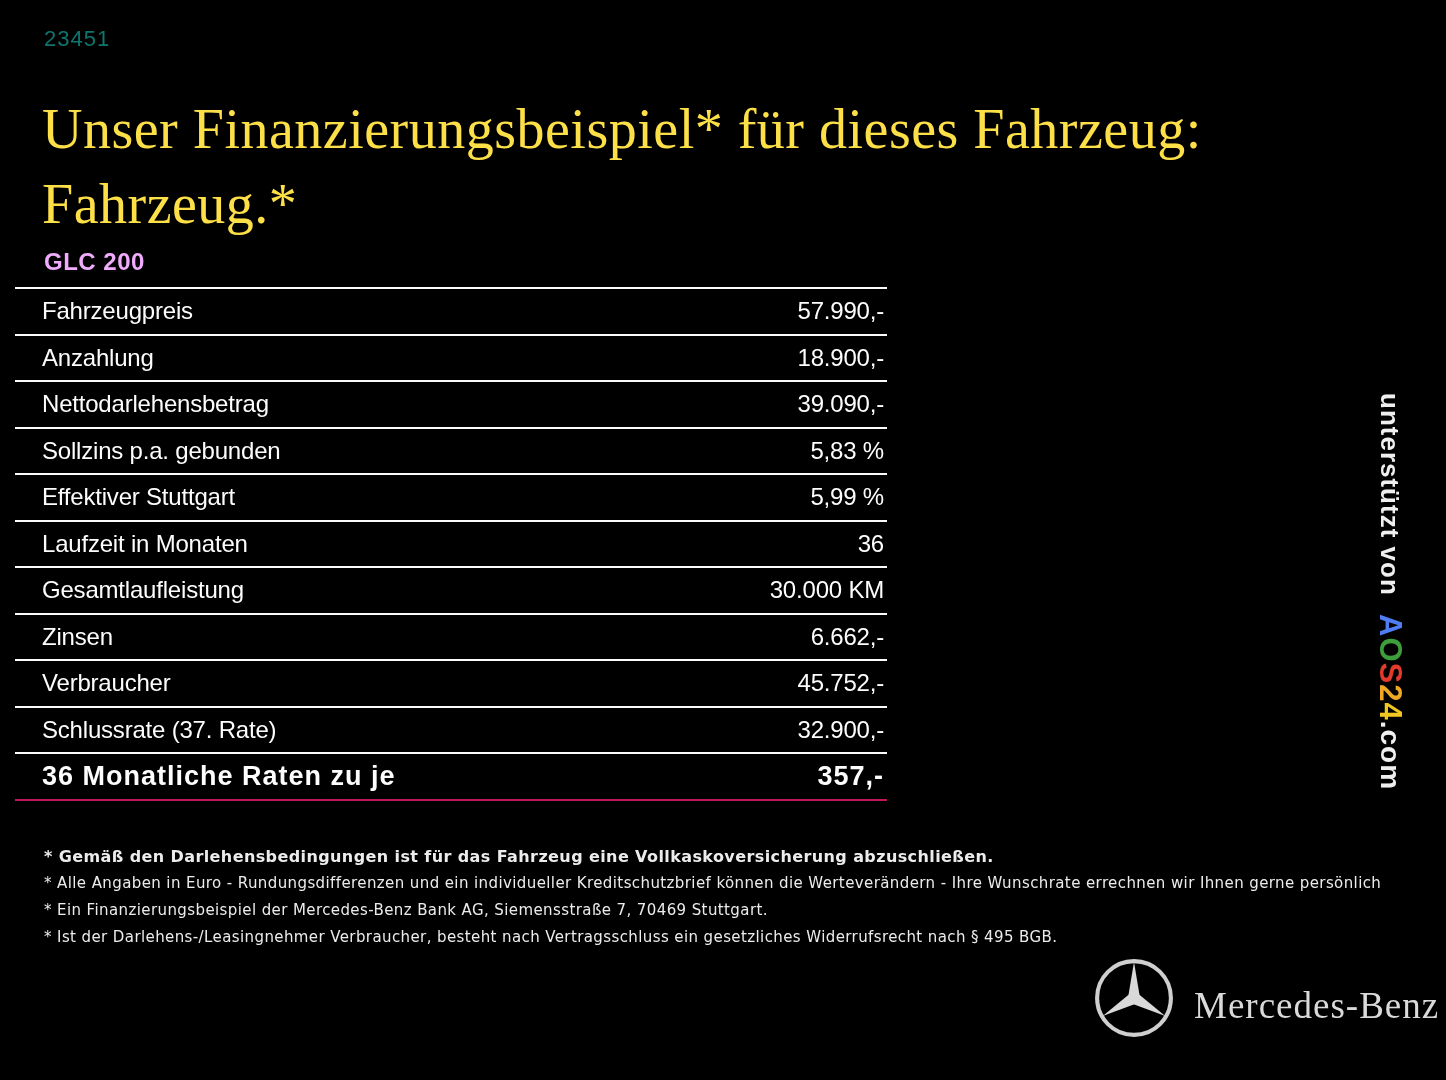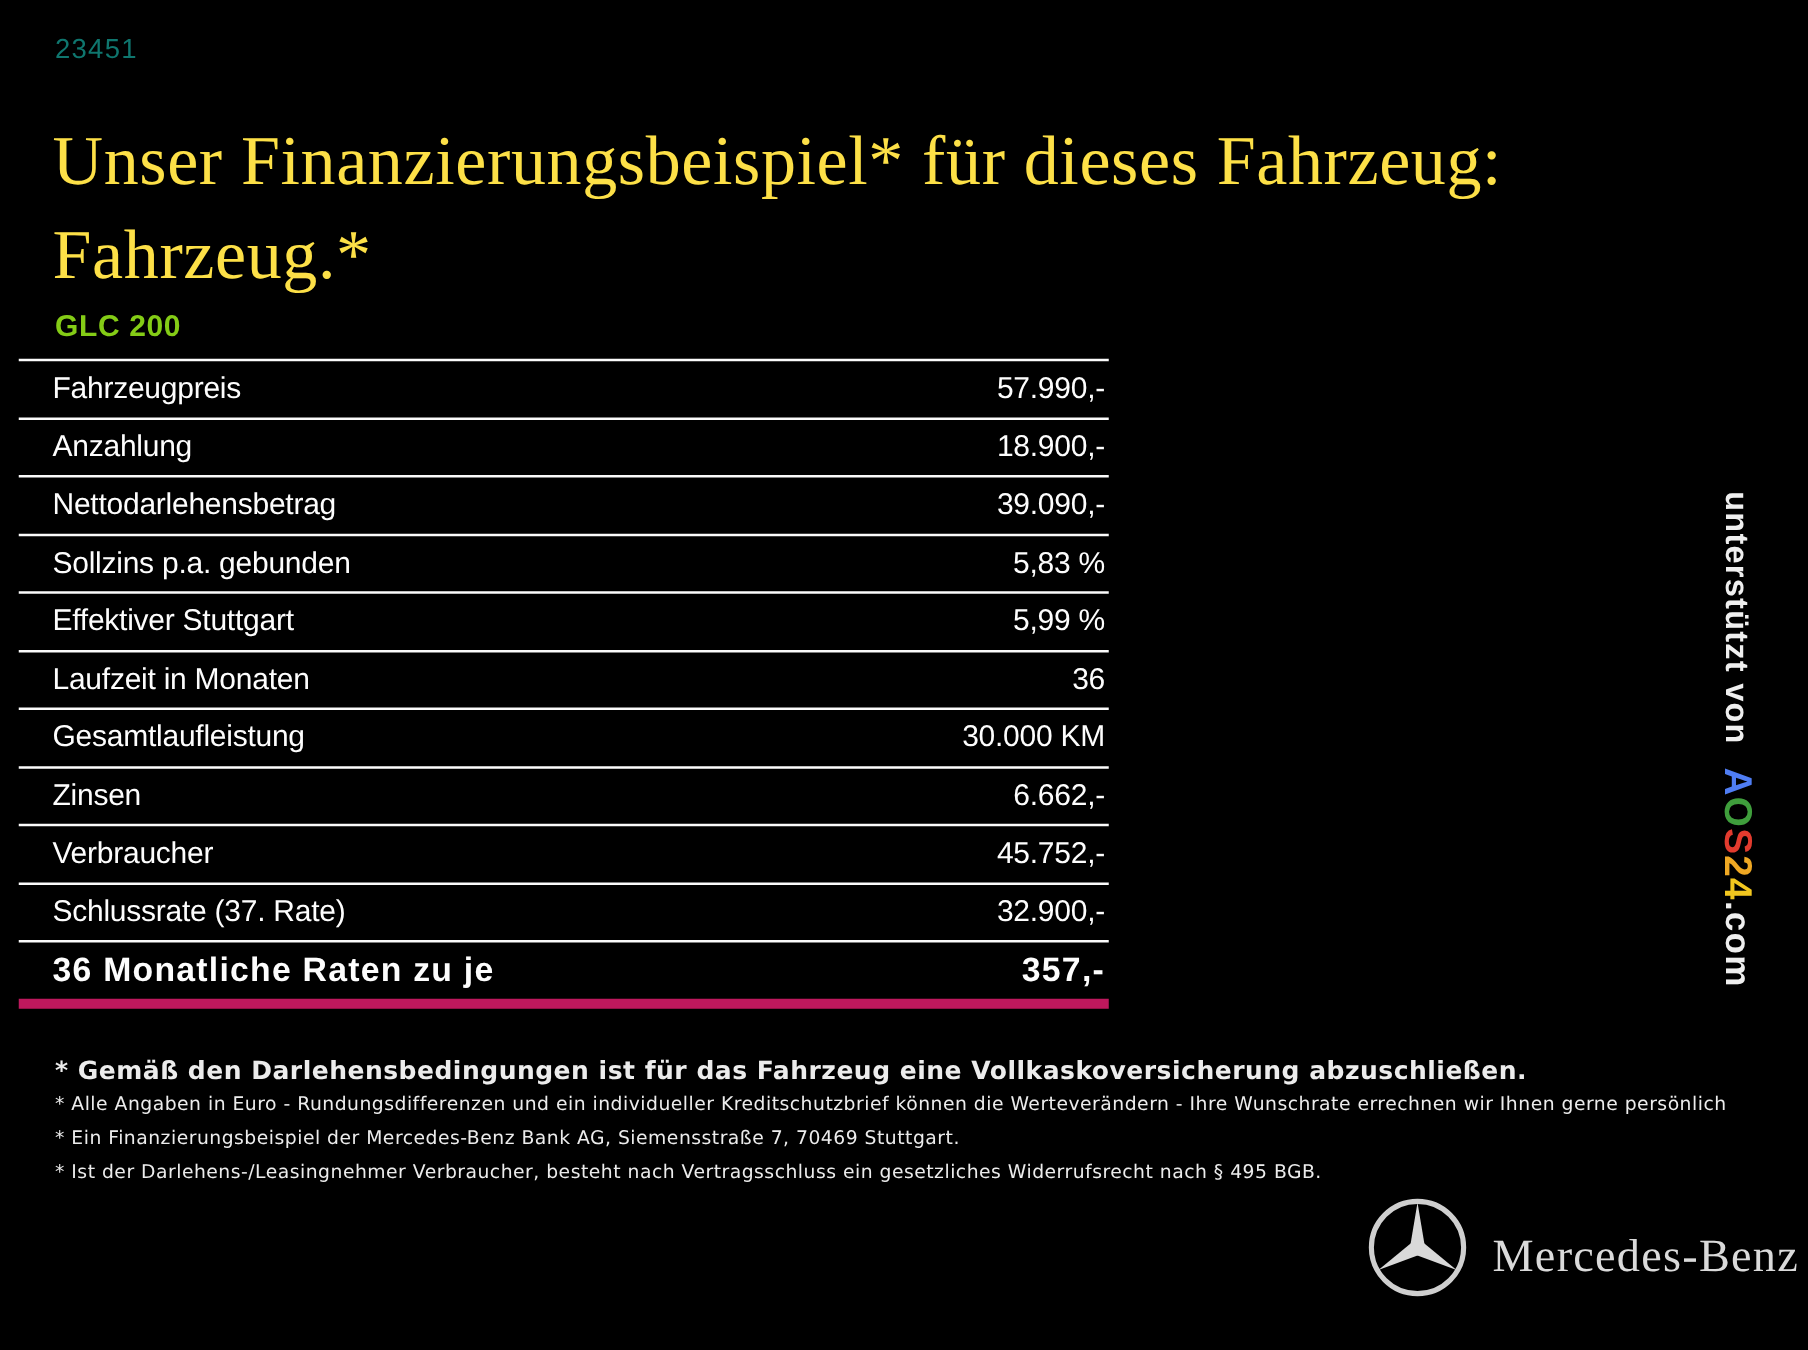--- a/index.html
+++ b/index.html
@@ -38,29 +38,29 @@
     white-space: nowrap;
   }
 
   .model-label {
     position: absolute;
     left: 44px;
     top: 248px;
     font-size: 24px;
     font-weight: 700;
     letter-spacing: 0.5px;
-    color: #84cc16;
+    color: #f0abfc;
   }
 
   .finance-table {
     position: absolute;
     left: 15px;
     top: 287px;
     width: 872px;
-    border-bottom: 8px solid #be185d;
+    border-bottom: 2px solid #be185d;
   }
   .t-row {
     box-sizing: border-box;
     height: 46.5px;
     border-top: 2px solid #fbfbfb;
     display: flex;
     align-items: center;
     justify-content: space-between;
     padding: 0 3px 0 27px;
     font-size: 24px;
@@ -79,21 +79,21 @@
     left: 44px;
     top: 843px;
     font-family: "DejaVu Sans", sans-serif;
     font-size: 15px;
     line-height: 27px;
     letter-spacing: 0.4px;
     color: #ececec;
     white-space: nowrap;
   }
   .footnote { margin: 0; }
-  .footnote.bold { font-weight: 700; font-size: 20px; }
+  .footnote.bold { font-weight: 700; font-size: 16px; }
 
   .support-watermark {
     position: absolute;
     top: 393px;
     right: 38px;
     writing-mode: vertical-rl;
     font-size: 26px;
     font-weight: 600;
     letter-spacing: 1px;
     color: #efefef;

